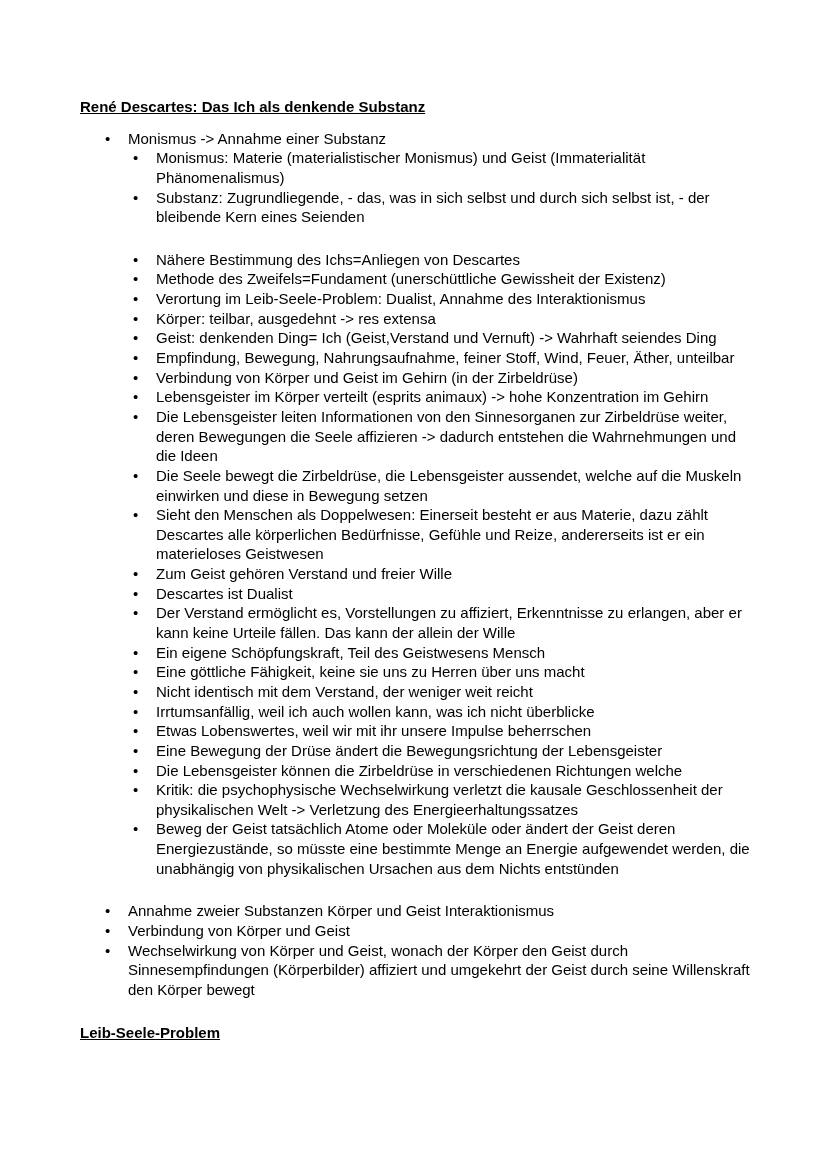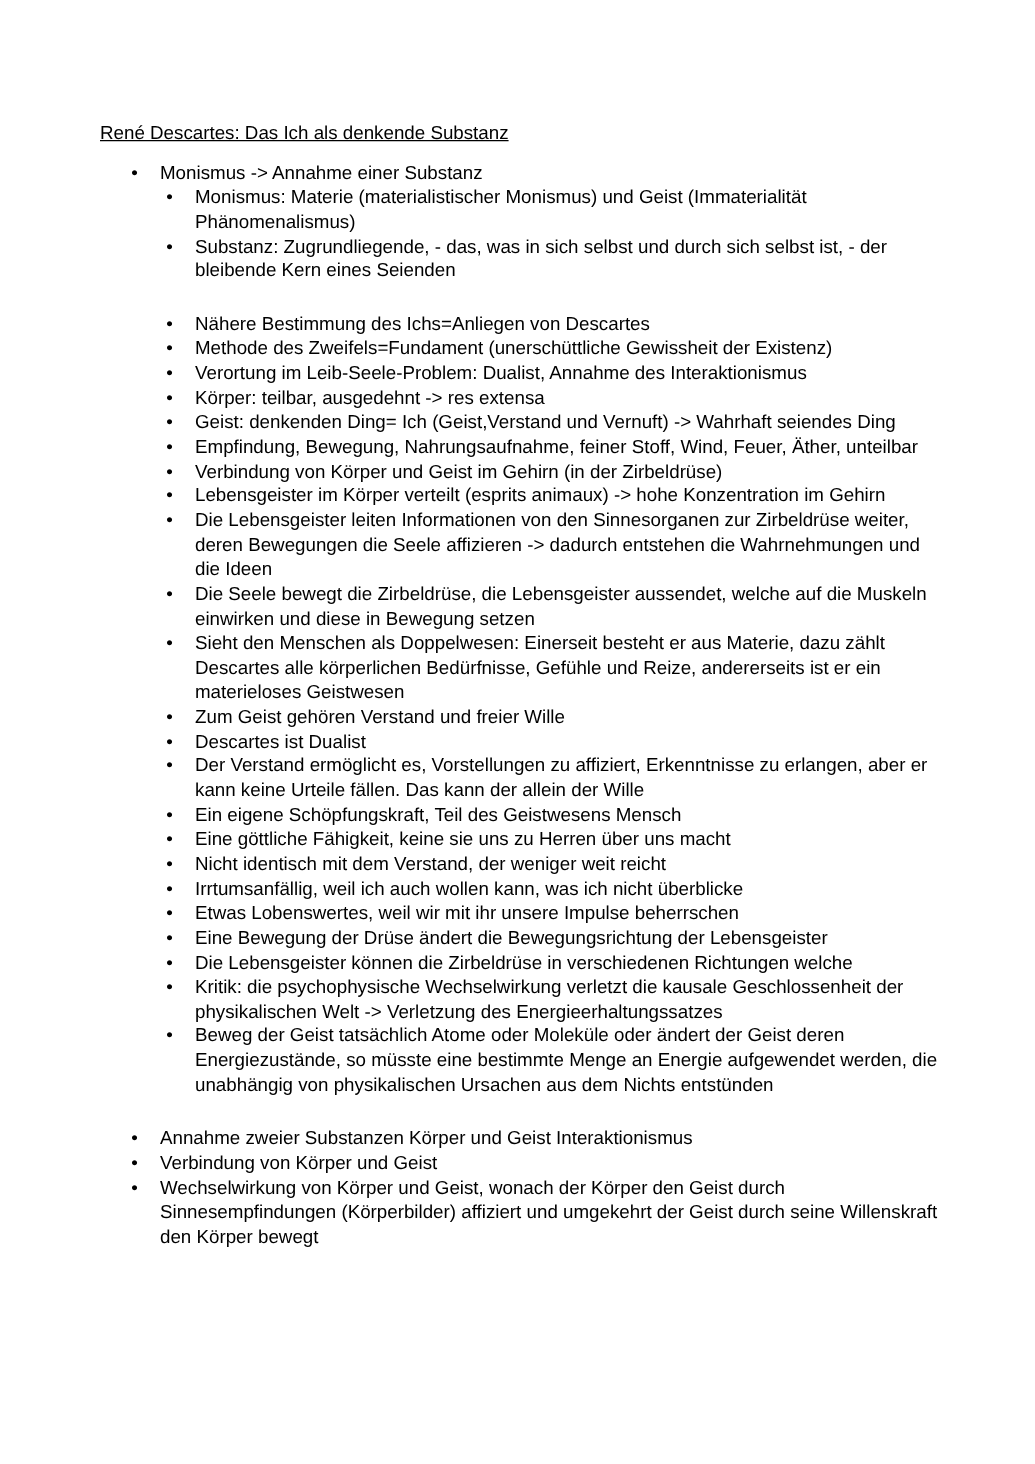--- a/index.html
+++ b/index.html
@@ -10,21 +10,21 @@
     background: #ffffff;
     color: #000000;
     font-family: "Liberation Sans", "DejaVu Sans", sans-serif;
     font-size: 15px;
     line-height: 1.31;
   }
   .page { padding: 97px 78px 40px 80px; }
   .section { margin-top: 23px; }
   .section:first-child { margin-top: 0; }
   .heading {
-    font-weight: 400;
+    font-weight: 700;
     text-decoration: underline;
     margin: 0 0 12px 0;
   }
   .section.big-gap .heading { margin-bottom: 17px; }
   .item { display: flex; }
   .item .bullet { flex: 0 0 23px; }
   .item .txt { flex: 1 1 auto; }
   .lvl1 { margin-left: 25px; }
   .lvl2 { margin-left: 53px; }
 </style>
@@ -152,14 +152,17 @@
     <div class="item lvl1">
       <span class="bullet">•</span>
       <span class="txt">Verbindung von Körper und Geist</span>
     </div>
     <div class="item lvl1">
       <span class="bullet">•</span>
       <span class="txt">Wechselwirkung von Körper und Geist, wonach der Körper den Geist durch Sinnesempfindungen (Körperbilder) affiziert und umgekehrt der Geist durch seine Willenskraft den Körper bewegt</span>
     </div>
   </div>
 
+  <div class="section">
+    <div class="heading">Leib-Seele-Problem</div>
+  </div>
 
 </div>
 
 </body></html>

